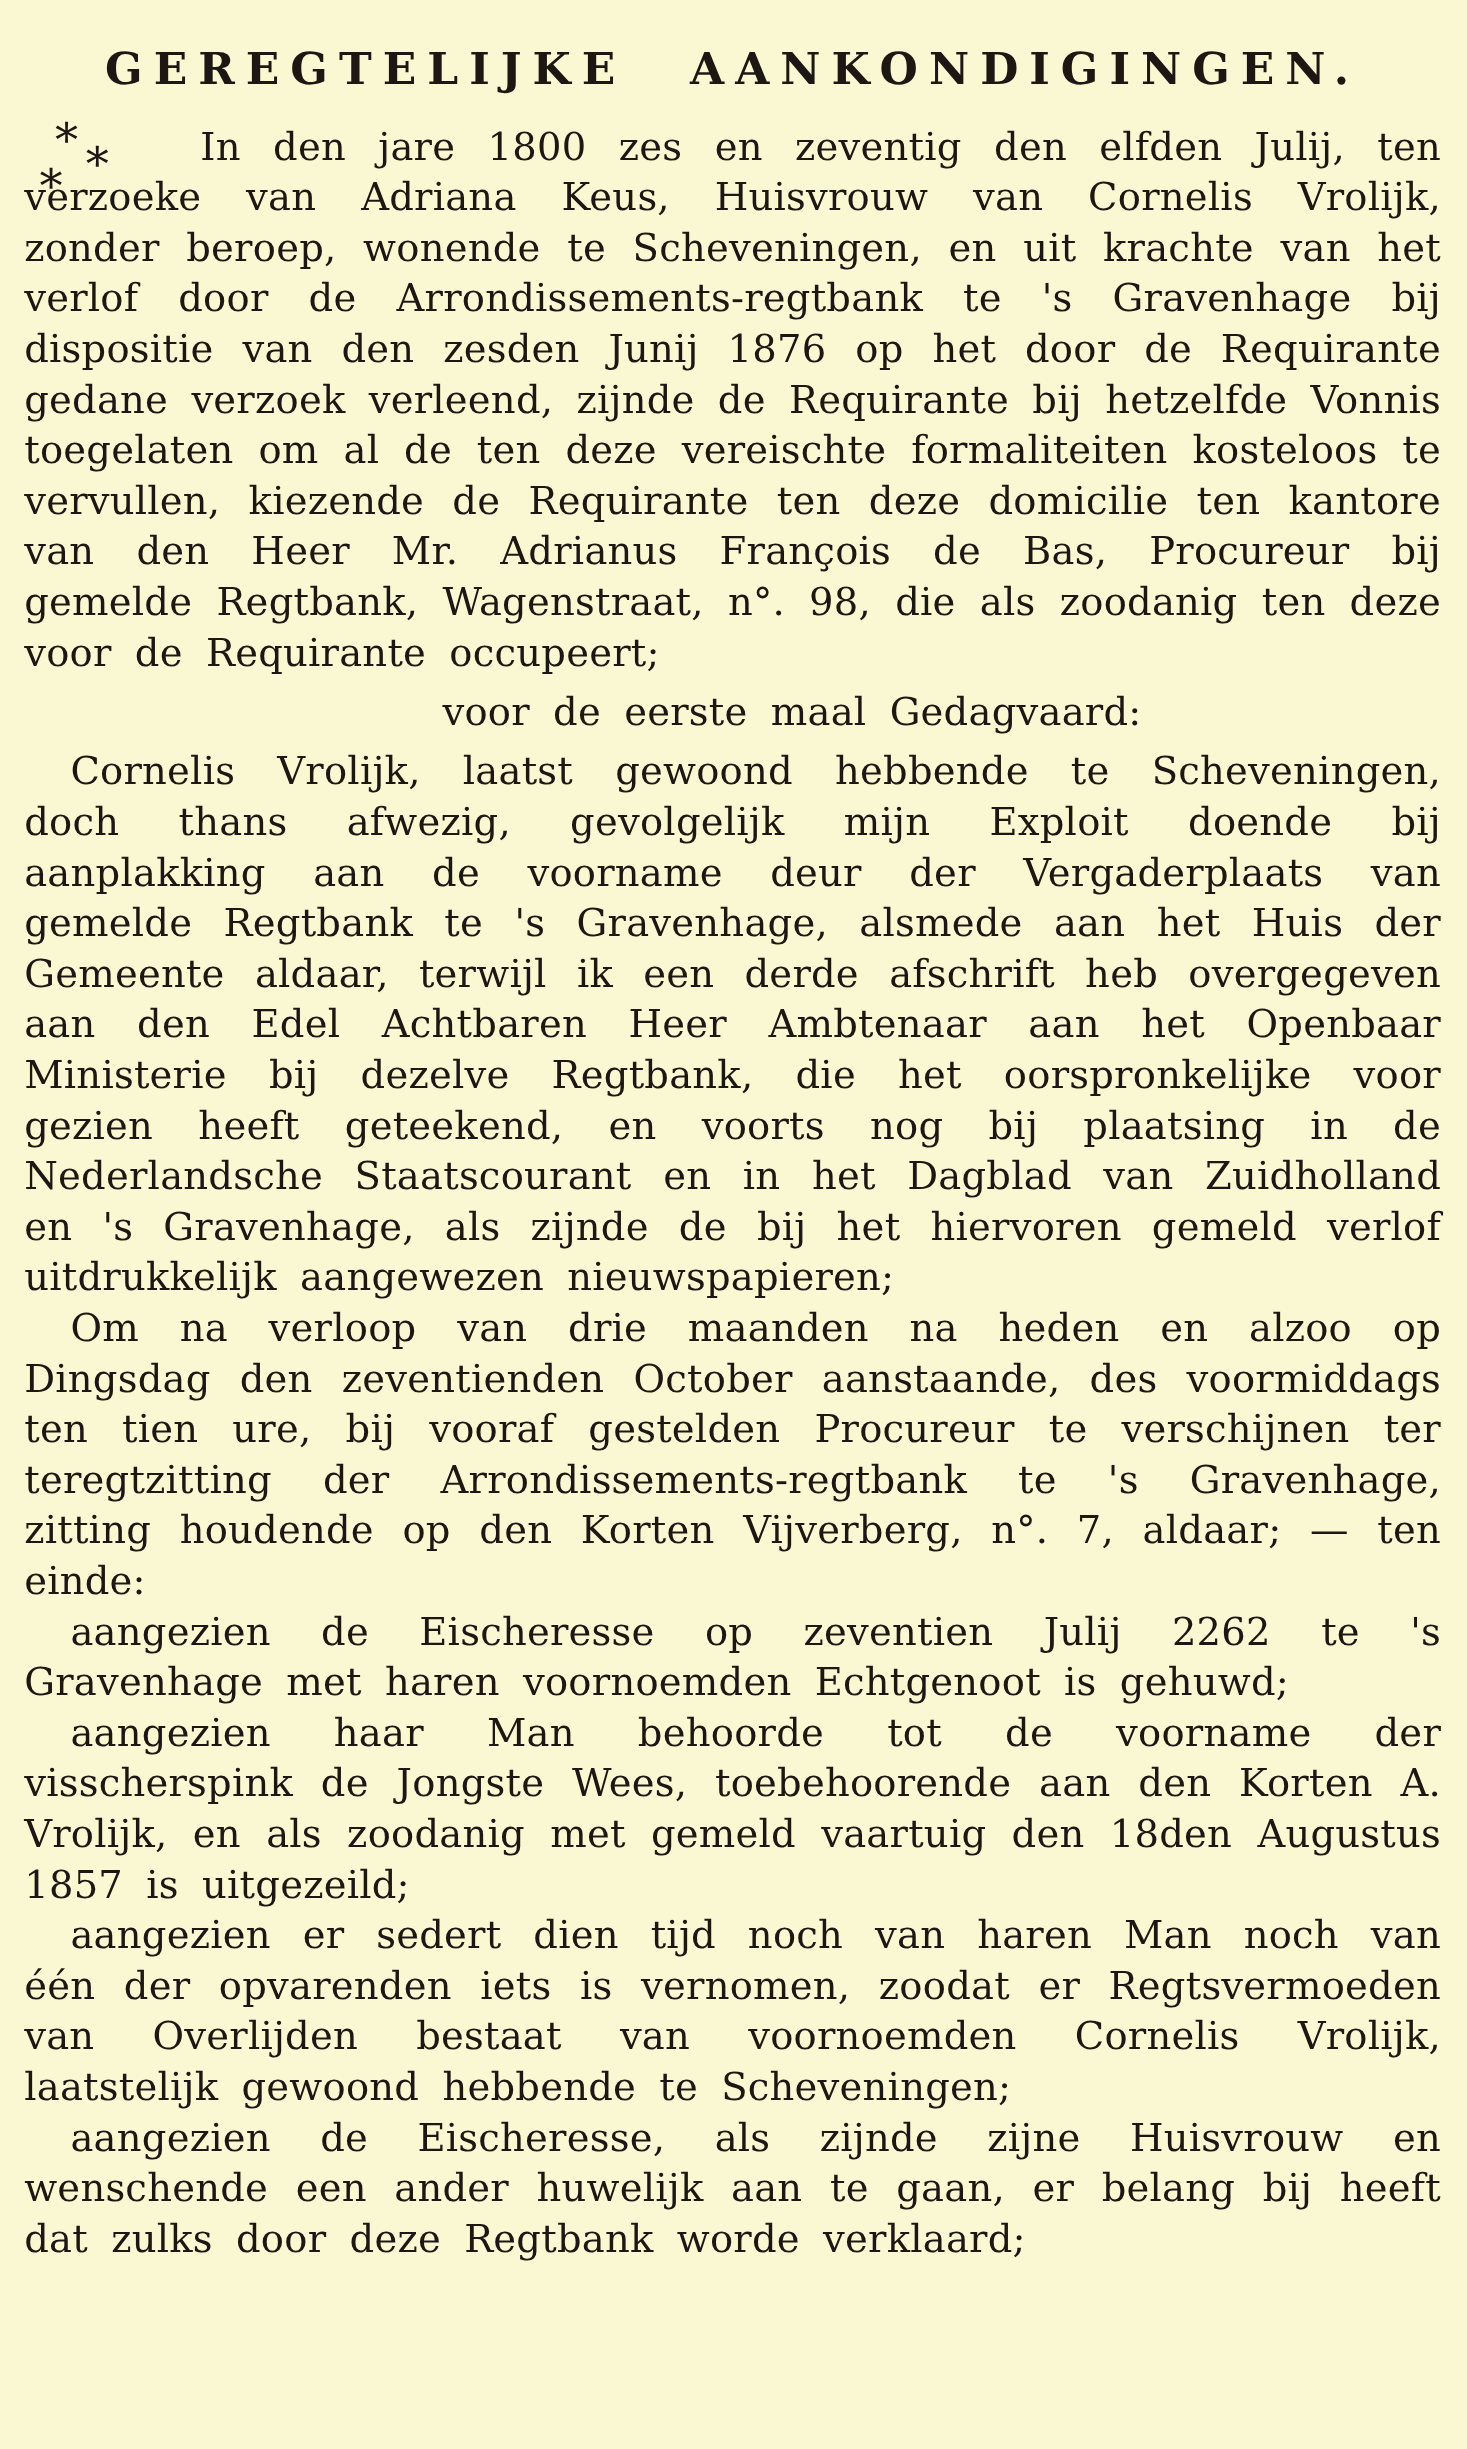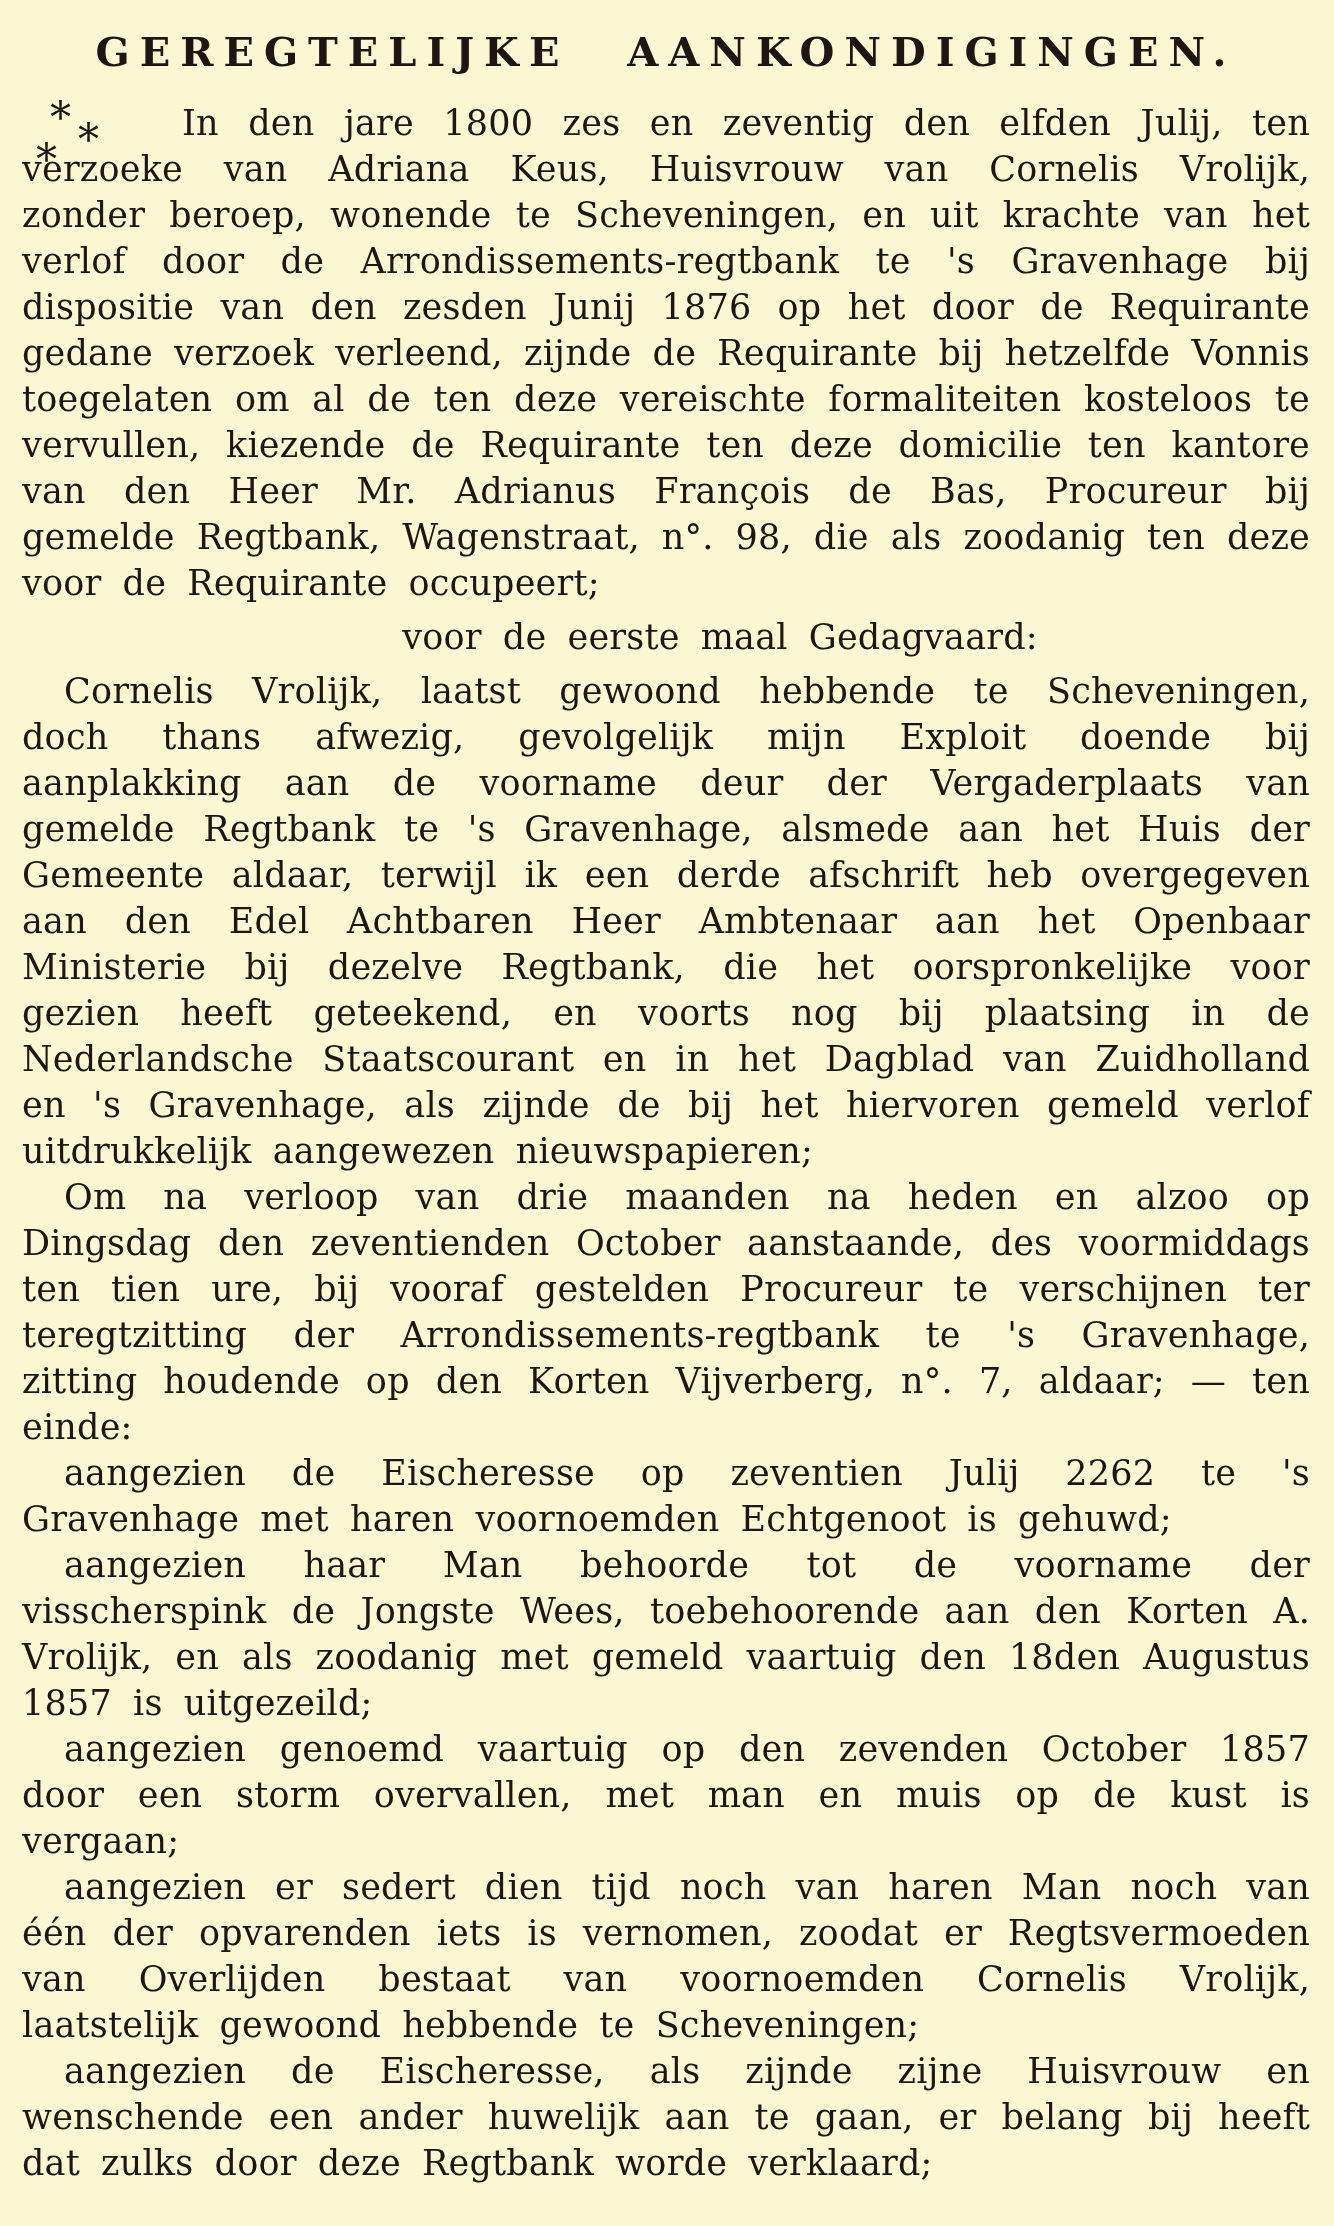--- a/index.html
+++ b/index.html
@@ -9,21 +9,21 @@
   }
   .page {
     position: relative;
     width: 1334px;
     height: 2226px;
     margin: 0 auto;
     background: #f9f8d2;
     color: #1c1712;
     font-family: "DejaVu Serif", "Liberation Serif", serif;
     box-sizing: border-box;
-    padding: 20px 24px 0 22px;
+    padding: 31px 24px 0 22px;
     overflow: hidden;
   }
   .doc-title {
     margin: 10px 0 26px 0;
     text-align: center;
     font-size: 40px;
     font-weight: bold;
     letter-spacing: 10px;
     word-spacing: 34px;
     line-height: 1.1;
@@ -76,17 +76,16 @@
 
 <div class="page">
   <h1 class="doc-title">GEREGTELIJKE AANKONDIGINGEN.</h1>
   <div class="doc-body">
       <p class="para opening"><span class="asterism"><span class="ast-top">* *</span><span class="ast-bottom">*</span></span><span>In den jare 1800 zes en zeventig den elfden Julij, ten verzoeke van </span><span class="italic">Adriana Keus</span><span>, Huisvrouw van </span><span class="italic">Cornelis Vrolijk</span><span>, zonder beroep, wonende te Scheveningen, en uit krachte van het verlof door de Arrondissements-regtbank te 's Gravenhage bij dispositie van den zesden Junij 1876 op het door de Requirante gedane verzoek verleend, zijnde de Requirante bij hetzelfde Vonnis toegelaten om al de ten deze vereischte formaliteiten kosteloos te vervullen, kiezende de Requirante ten deze domicilie ten kantore van den Heer Mr. </span><span class="italic">Adrianus François de Bas</span><span>, Procureur bij gemelde Regtbank, Wagenstraat, n°. 98, die als zoodanig ten deze voor de Requirante occupeert;</span></p>
       <p class="para deep"><span>voor de </span><span class="italic">eerste maal</span><span> Gedagvaard:</span></p>
       <p class="para"><span class="italic">Cornelis Vrolijk</span><span>, laatst gewoond hebbende te Scheveningen, doch thans afwezig, gevolgelijk mijn Exploit doende bij aanplakking aan de voorname deur der Vergaderplaats van gemelde Regtbank te 's Gravenhage, alsmede aan het Huis der Gemeente aldaar, terwijl ik een derde afschrift heb overgegeven aan den Edel Achtbaren Heer Ambtenaar aan het Openbaar Ministerie bij dezelve Regtbank, die het oorspronkelijke voor </span><span class="italic">gezien</span><span> heeft geteekend, en voorts nog bij plaatsing in de </span><span class="italic">Nederlandsche Staatscourant</span><span> en in het </span><span class="italic">Dagblad van Zuidholland en 's Gravenhage</span><span>, als zijnde de bij het hiervoren gemeld verlof uitdrukkelijk aangewezen nieuwspapieren;</span></p>
       <p class="para"><span>Om na verloop van drie maanden na heden en alzoo op Dingsdag den zeventienden October aanstaande, des voormiddags ten tien ure, bij vooraf gestelden Procureur te verschijnen ter teregtzitting der Arrondissements-regtbank te 's Gravenhage, zitting houdende op den Korten Vijverberg, n°. 7, aldaar; — ten einde:</span></p>
       <p class="para"><span>aangezien de Eischeresse op zeventien Julij 2262 te 's Gravenhage met haren voornoemden Echtgenoot is gehuwd;</span></p>
       <p class="para"><span>aangezien haar Man behoorde tot de voorname der visscherspink </span><span class="italic">de Jongste Wees</span><span>, toebehoorende aan den Korten </span><span class="italic">A. Vrolijk</span><span>, en als zoodanig met gemeld vaartuig den 18den Augustus 1857 is uitgezeild;</span></p>
-      <p class="para"><span>aangezien genoemd vaartuig op den zevenden October 1857 door een storm overvallen, met man en muis op de kust is vergaan;</span></p>
       <p class="para"><span>aangezien er sedert dien tijd noch van haren Man noch van één der opvarenden iets is vernomen, zoodat er Regtsvermoeden van Overlijden bestaat van voornoemden </span><span class="italic">Cornelis Vrolijk</span><span>, laatstelijk gewoond hebbende te Scheveningen;</span></p>
       <p class="para"><span>aangezien de Eischeresse, als zijnde zijne Huisvrouw en wenschende een ander huwelijk aan te gaan, er belang bij heeft dat zulks door deze Regtbank worde verklaard;</span></p>
     </div>
 </div>
 
 </body></html>

